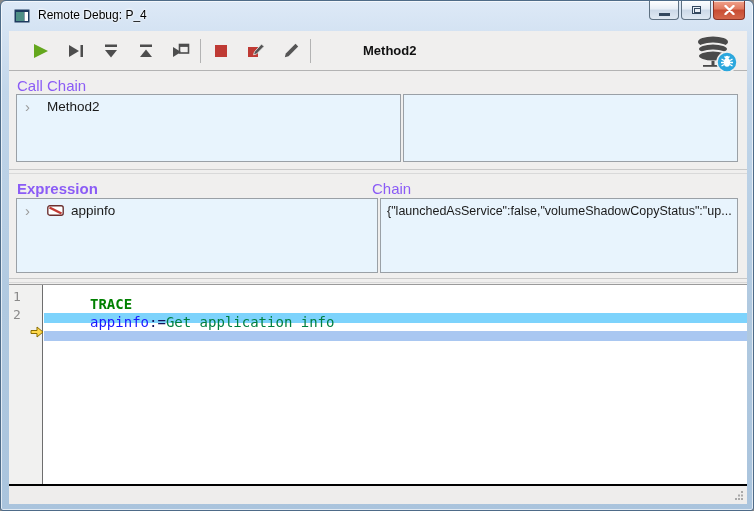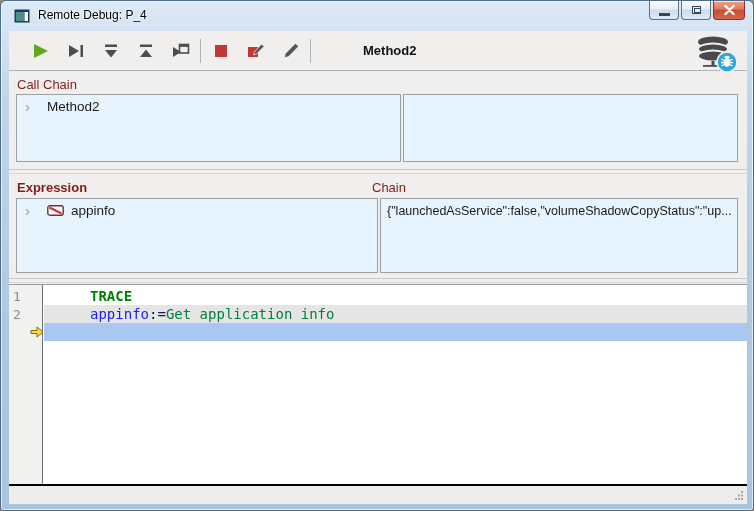--- a/index.html
+++ b/index.html
@@ -34,21 +34,21 @@
   .client { position:absolute; left:8px; top:30px; width:738px; height:473px; background:#f0efee;padding-left:28px; }
 
   
   .toolbar { position:absolute; left:0; top:0; right:0; height:40px; border-bottom:1px solid #b3b3b3; display:flex; align-items:center; padding-left:14px; }
   .tb-btn { width:35px; height:28px; display:flex; align-items:center; justify-content:center; cursor:default; }
   .tb-sep { width:1px; height:24px; background:#b3b3b3; margin:0 2px; }
   .method-label { margin-left:50px; font-size:13px; font-weight:bold; color:#111; }
   .db-icon { position:absolute; right:8px; top:4px; width:46px; height:40px; z-index:2; }
 
   
-  .sec-label { position:absolute; font-size:13px; color:#7f1d1d; white-space:nowrap; }
+  .sec-label { position:absolute; font-size:15px; color:#8b5cf6; white-space:nowrap; }
   .panel { position:absolute; background:#e8f4fd; border:1px solid #9aa0a6; overflow:hidden; }
   .lbl-callchain { left:8px; top:46px; }
   .pnl-cc-left  { left:7px;   top:63px; width:385px; height:68px; }
   .pnl-cc-right { left:394px; top:63px; width:335px; height:68px; }
   .lbl-expression { left:8px; top:149px;font-weight:bold; }
   .lbl-value      { left:363px; top:149px; }
   .pnl-expr  { left:7px;   top:167px; width:362px; height:75px; }
   .pnl-value { left:371px; top:167px; width:358px; height:75px; }
 
   .tree-row { display:flex; align-items:center; padding:4px 0 0 8px; font-size:13.5px; color:#1a1a1a; }
@@ -59,22 +59,22 @@
   .splitter { position:absolute; left:0; right:0; height:5px; border-top:1px solid #c9c9c9; border-bottom:1px solid #d9d9d9; cursor:row-resize; }
   .split1 { top:138px; } .split2 { top:247px; }
 
   
   .editor { position:absolute; left:0; top:253px; width:738px; height:200px; background:#fff; border-top:1px solid #9a9a9a; overflow:hidden; }
   .gutter-bg { position:absolute; left:0; top:0; bottom:0; width:34px; background:#f1f1f0; border-right:1px solid #6e6e6e; }
   .code-rows { position:absolute; left:0; top:2px; right:0; }
   .crow { display:flex; height:18px; }
   .crow .num { width:35px; padding-left:4px; font-family:"DejaVu Sans Mono", monospace; font-size:13px; color:#8a8a8a; display:flex; align-items:center; }
   .crow .num.arrow-cell { justify-content:flex-end; padding-right:0; }
-  .crow .code { flex:1; font-family:"DejaVu Sans Mono", monospace; font-size:14px; line-height:18px; padding-left:46px; white-space:pre; }
-  .crow.tint .code { background:#e5e5e5; }
+  .crow .code { flex:1; font-family:"DejaVu Sans Mono", monospace; font-size:14px; line-height:18px; padding-left:46px; white-space:pre;margin-top:8px; }
+  .crow.tint .code { background:#7dd3fc; }
   .crow.current .code { background:#a9c7f1; }
   .tok-keyword { color:#008000; font-weight:bold; }
   .tok-variable { color:#1a1aff; }
   .tok-operator { color:#14145a; }
   .tok-command { color:#007f40; }
 
   .blackline { position:absolute; left:0; top:453px; width:738px; height:2px; background:#000; }
 
   
   .statusbar { position:absolute; left:0; top:455px; width:738px; height:18px; background:#eeedec; }

